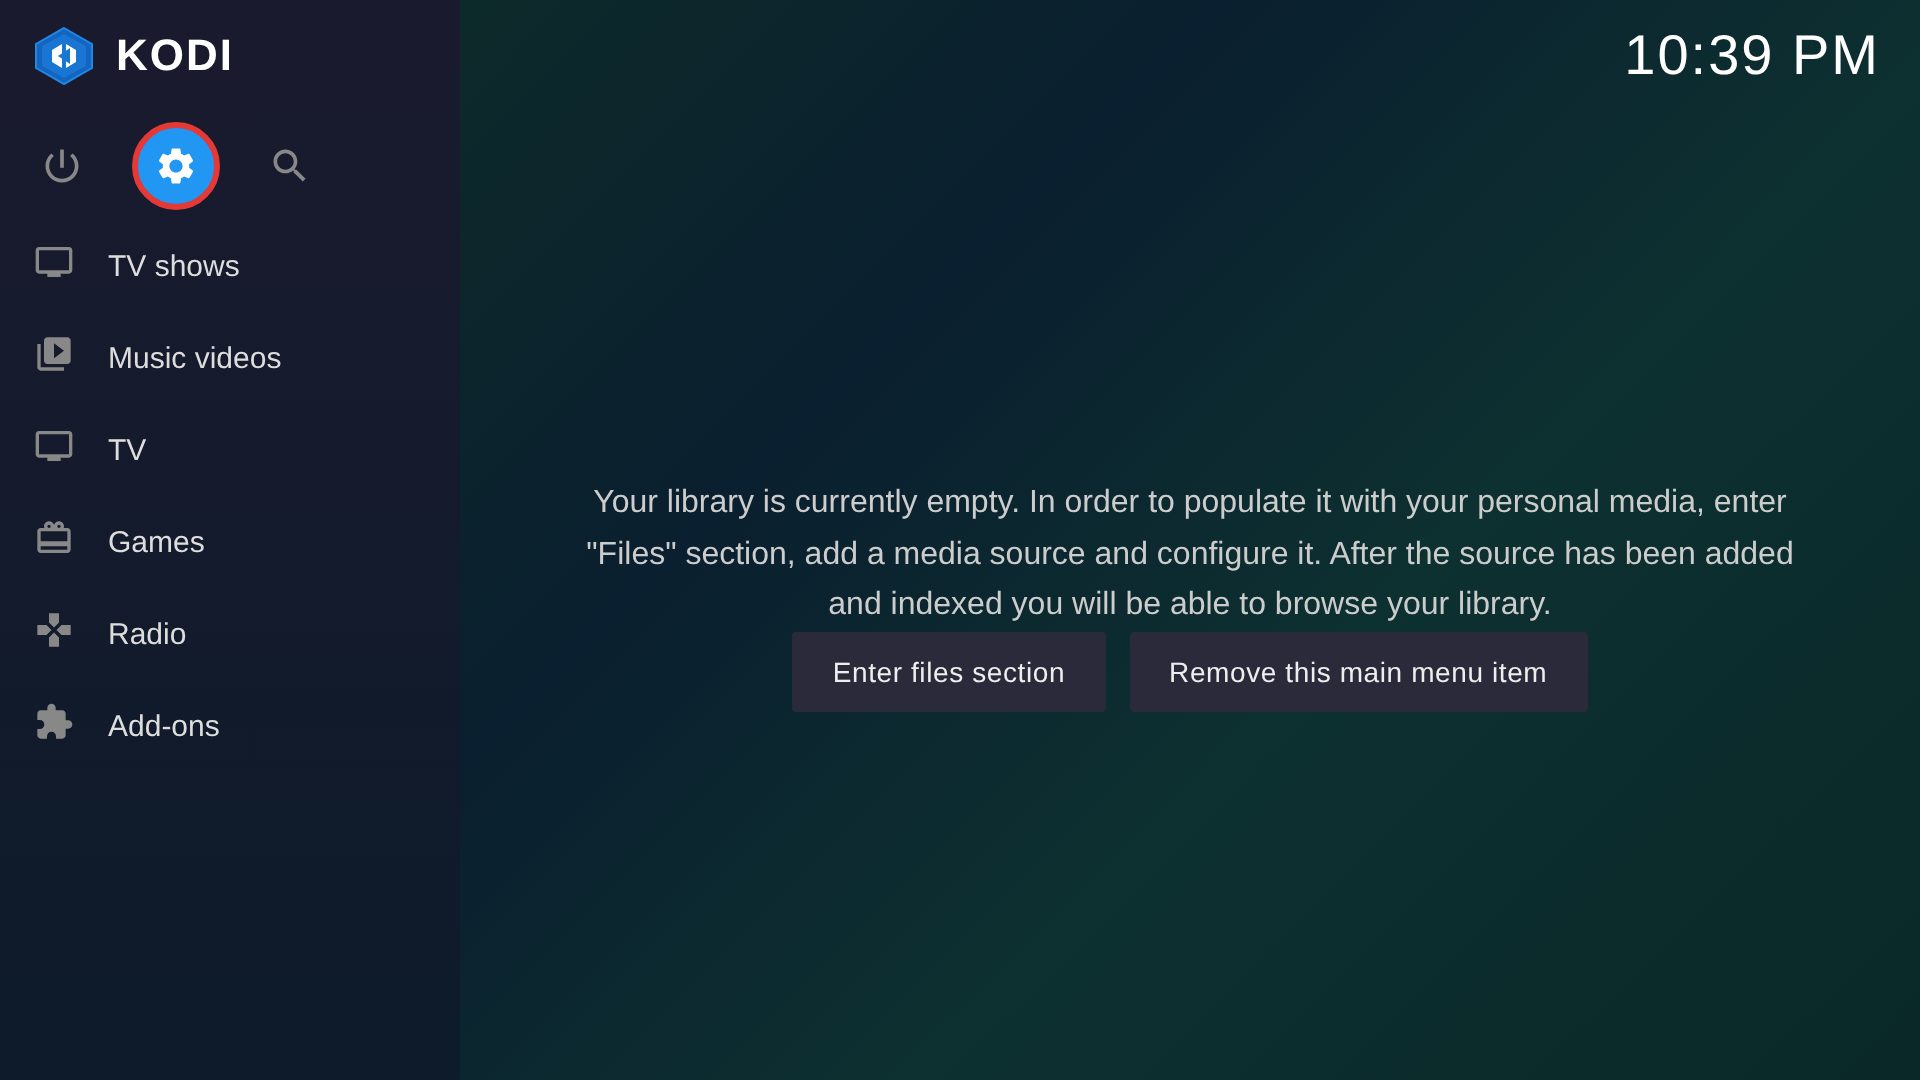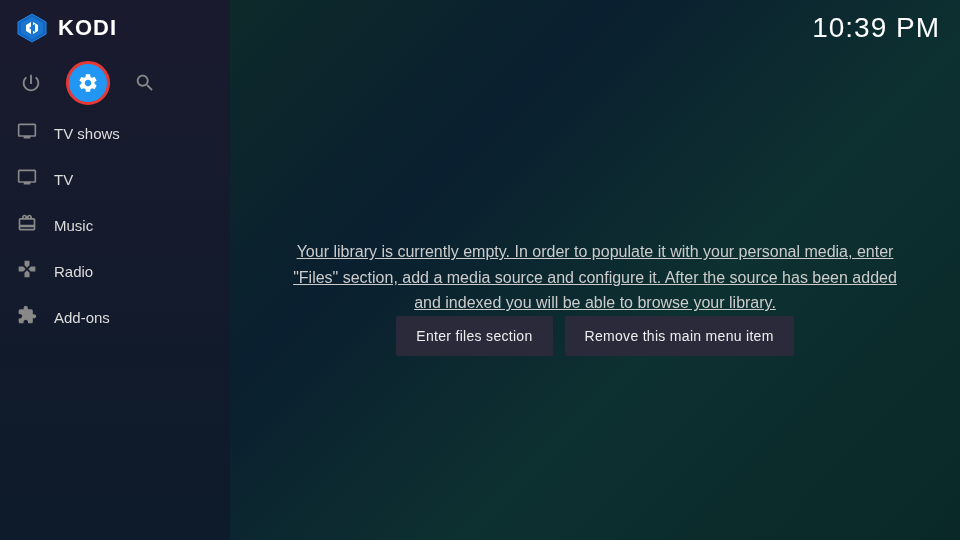--- a/index.html
+++ b/index.html
@@ -136,21 +136,20 @@
       justify-content: center;
       padding: 20px 60px;
       text-align: center;
     }
 
     .library-message {
       color: #cccccc;
       font-size: 16px;
       line-height: 1.6;
       max-width: 650px;
-      text-decoration: underline;
     }
 
     .action-buttons {
       display: flex;
       gap: 12px;
       justify-content: center;
     }
 
     .action-btn {
       padding: 12px 20px;
@@ -207,37 +206,45 @@
     <div class="nav-item">
       <span class="nav-icon">
         <svg viewBox="0 0 24 24" width="20" height="20" fill="#888">
             <path d="M21 3H3c-1.1 0-2 .9-2 2v12c0 1.1.9 2 2 2h5v2h8v-2h5c1.1 0 1.99-.9 1.99-2L23 5c0-1.1-.9-2-2-2zm0 14H3V5h18v12z"></path>
           </svg>
       </span>
       <span class="nav-label">TV shows</span>
     </div>
 
 
+    <div class="nav-item">
+      <span class="nav-icon">
+        <svg viewBox="0 0 24 24" width="20" height="20" fill="#888">
+            <path d="M4 6H2v14c0 1.1.9 2 2 2h14v-2H4V6zm16-4H8c-1.1 0-2 .9-2 2v12c0 1.1.9 2 2 2h12c1.1 0 2-.9 2-2V4c0-1.1-.9-2-2-2zm-8 12.5v-9l6 4.5-6 4.5z"></path>
+          </svg>
+      </span>
+      <span class="nav-label">Music videos</span>
+    </div>
 
     <div class="nav-item">
       <span class="nav-icon">
         <svg viewBox="0 0 24 24" width="20" height="20" fill="#888">
             <path d="M21 3H3c-1.1 0-2 .9-2 2v12c0 1.1.9 2 2 2h5v2h8v-2h5c1.1 0 1.99-.9 1.99-2L23 5c0-1.1-.9-2-2-2zm0 14H3V5h18v12z"></path>
           </svg>
       </span>
       <span class="nav-label">TV</span>
     </div>
 
     <div class="nav-item">
       <span class="nav-icon">
         <svg viewBox="0 0 24 24" width="20" height="20" fill="#888">
             <path d="M20 6h-2.18c.07-.31.18-.62.18-.99C18 3.34 16.63 2 14.99 2c-.99 0-1.93.49-2.51 1.28L12 4l-.48-.72C10.94 2.49 10 2 9.01 2 7.37 2 6 3.34 6 5.01c0 .37.11.68.18.99H4c-1.1 0-2 .9-2 2v11c0 1.1.9 2 2 2h16c1.1 0 2-.9 2-2V8c0-1.1-.9-2-2-2zm-5.01-2c.55 0 1.01.45 1.01.99 0 .55-.45 1.01-1.01 1.01S14 5.54 14 4.99c0-.54.45-.99.99-.99zM9.01 4c.55 0 .99.45.99.99 0 .55-.45 1.01-.99 1.01S8 5.54 8 4.99c0-.54.44-.99 1.01-.99zM20 19H4v-2h16v2zm0-5H4V8h16v6z"></path>
           </svg>
       </span>
-      <span class="nav-label">Music</span>
+      <span class="nav-label">Games</span>
     </div>
 
     <div class="nav-item">
       <span class="nav-icon">
         <svg viewBox="0 0 24 24" width="20" height="20" fill="#888">
             <path d="M15 7.5V2H9v5.5l3 3 3-3zM7.5 9H2v6h5.5l3-3-3-3zM9 16.5V22h6v-5.5l-3-3-3 3zM16.5 9l-3 3 3 3H22V9h-5.5z"></path>
           </svg>
       </span>
       <span class="nav-label">Radio</span>
     </div>

